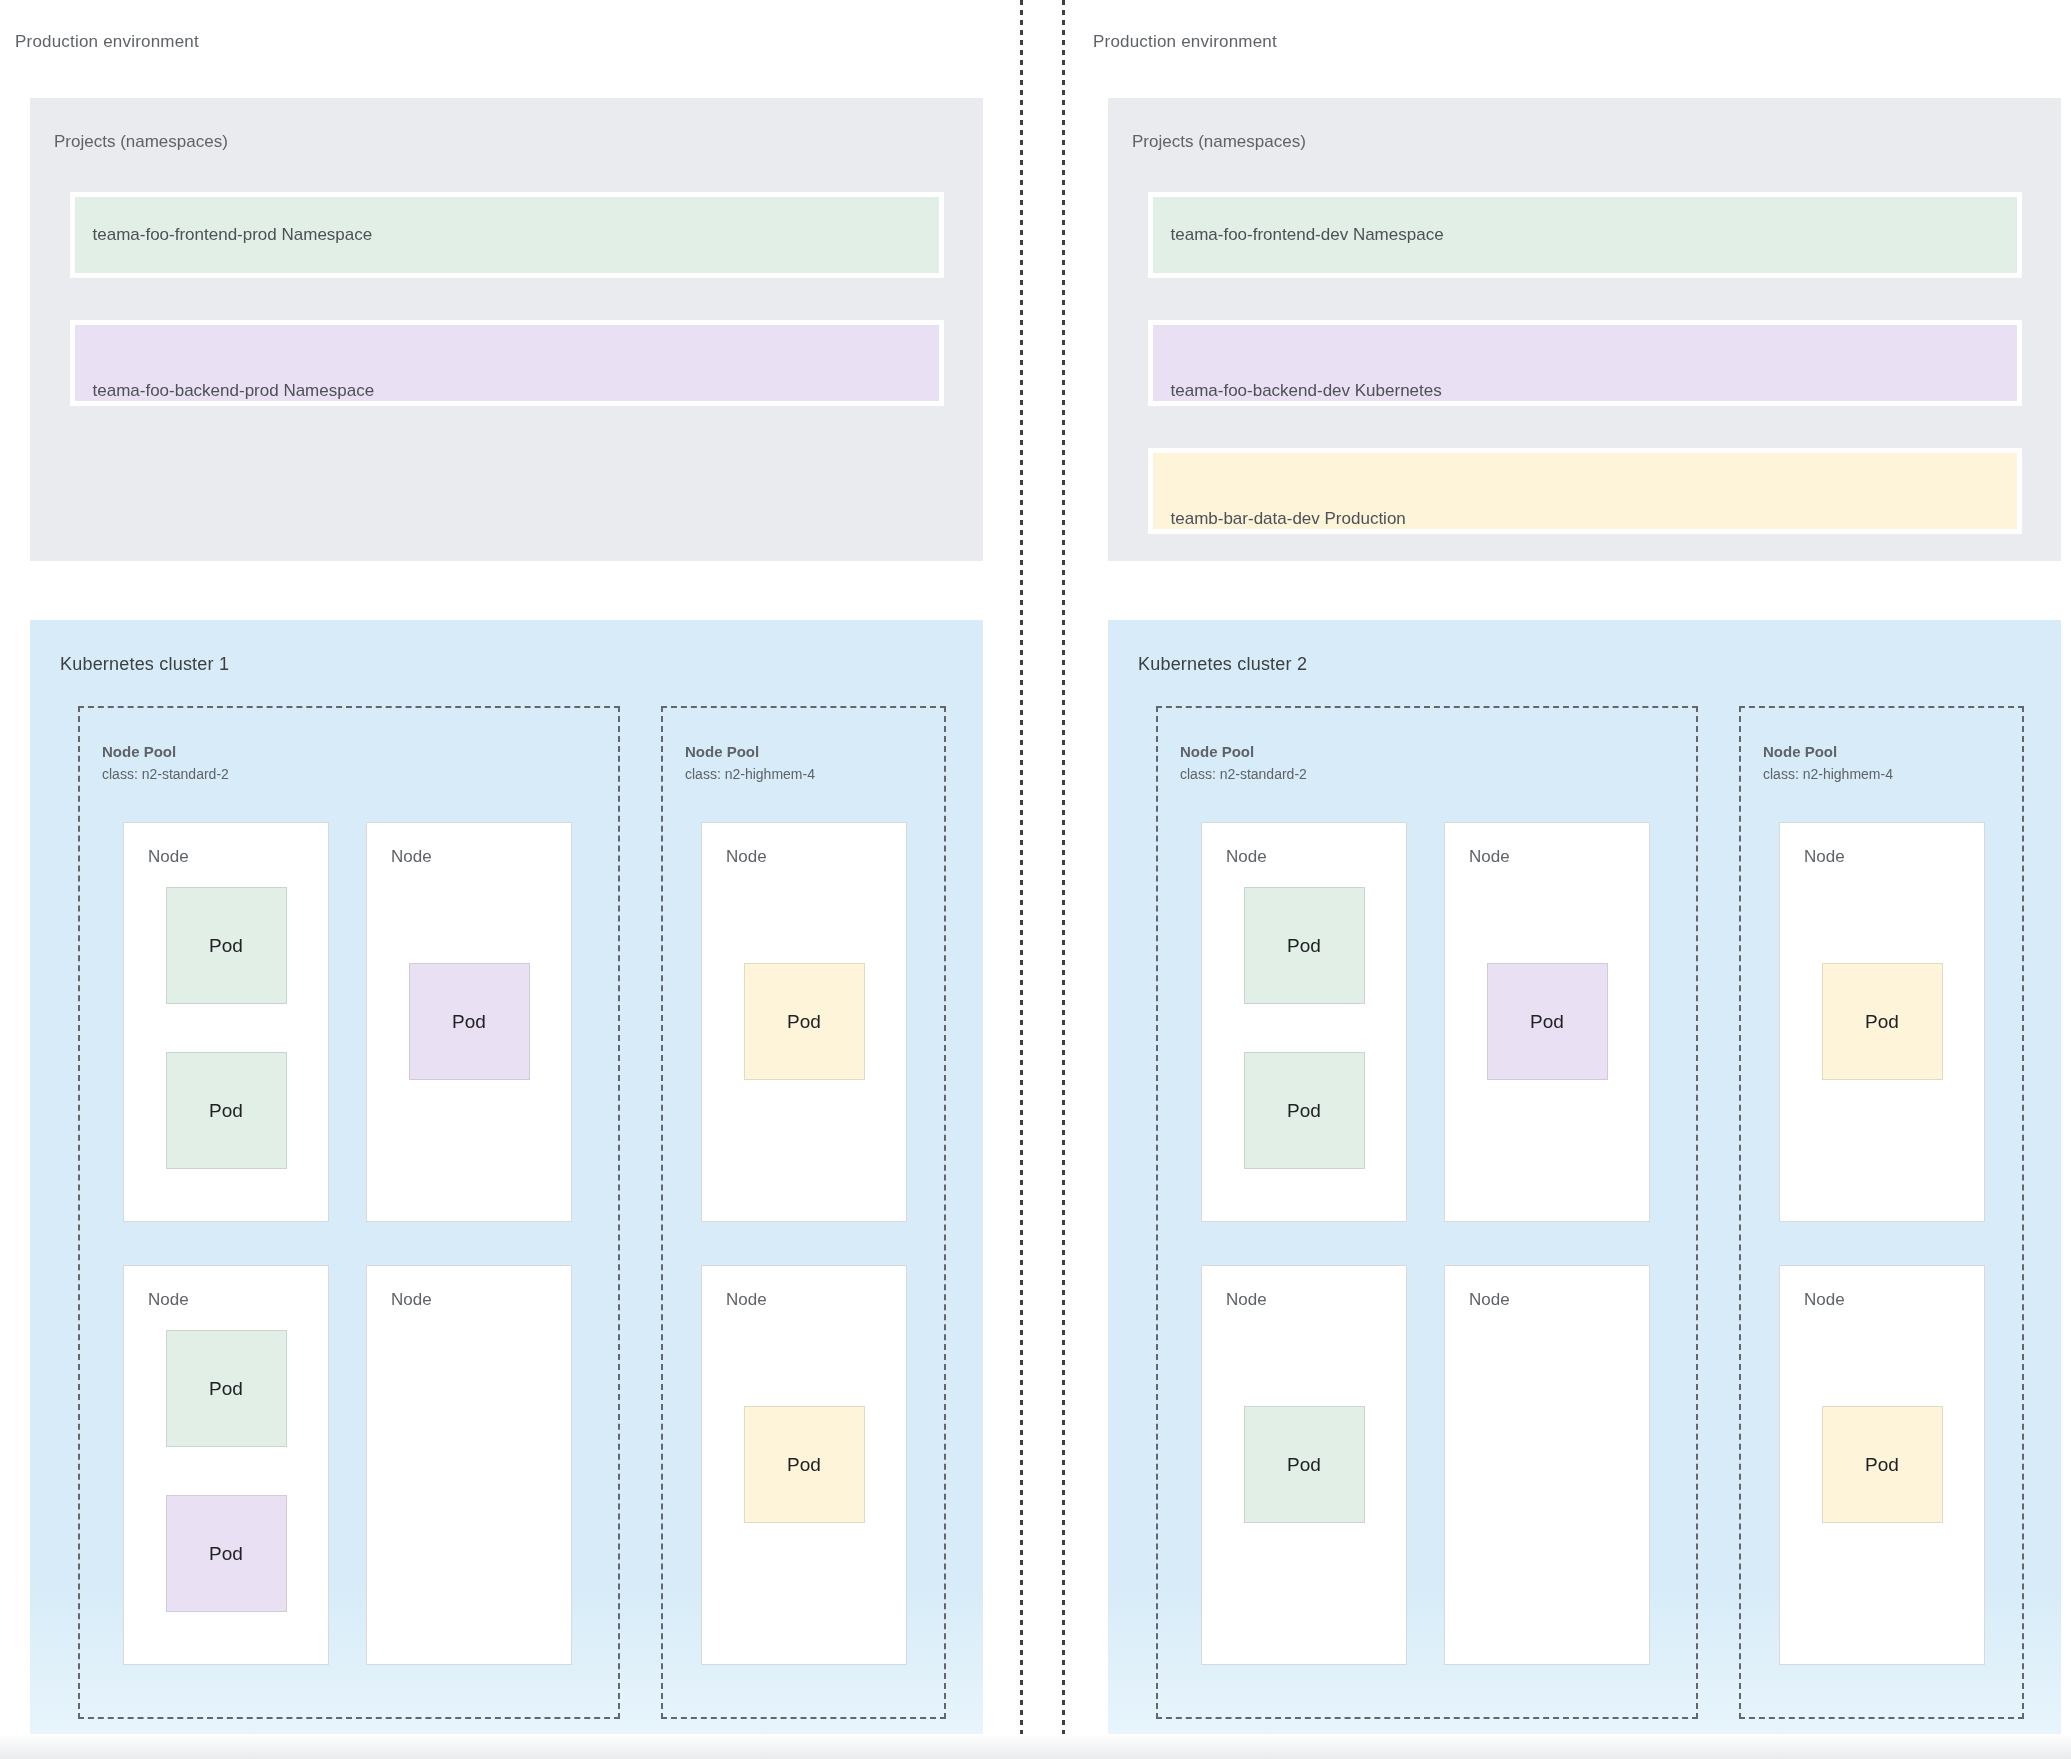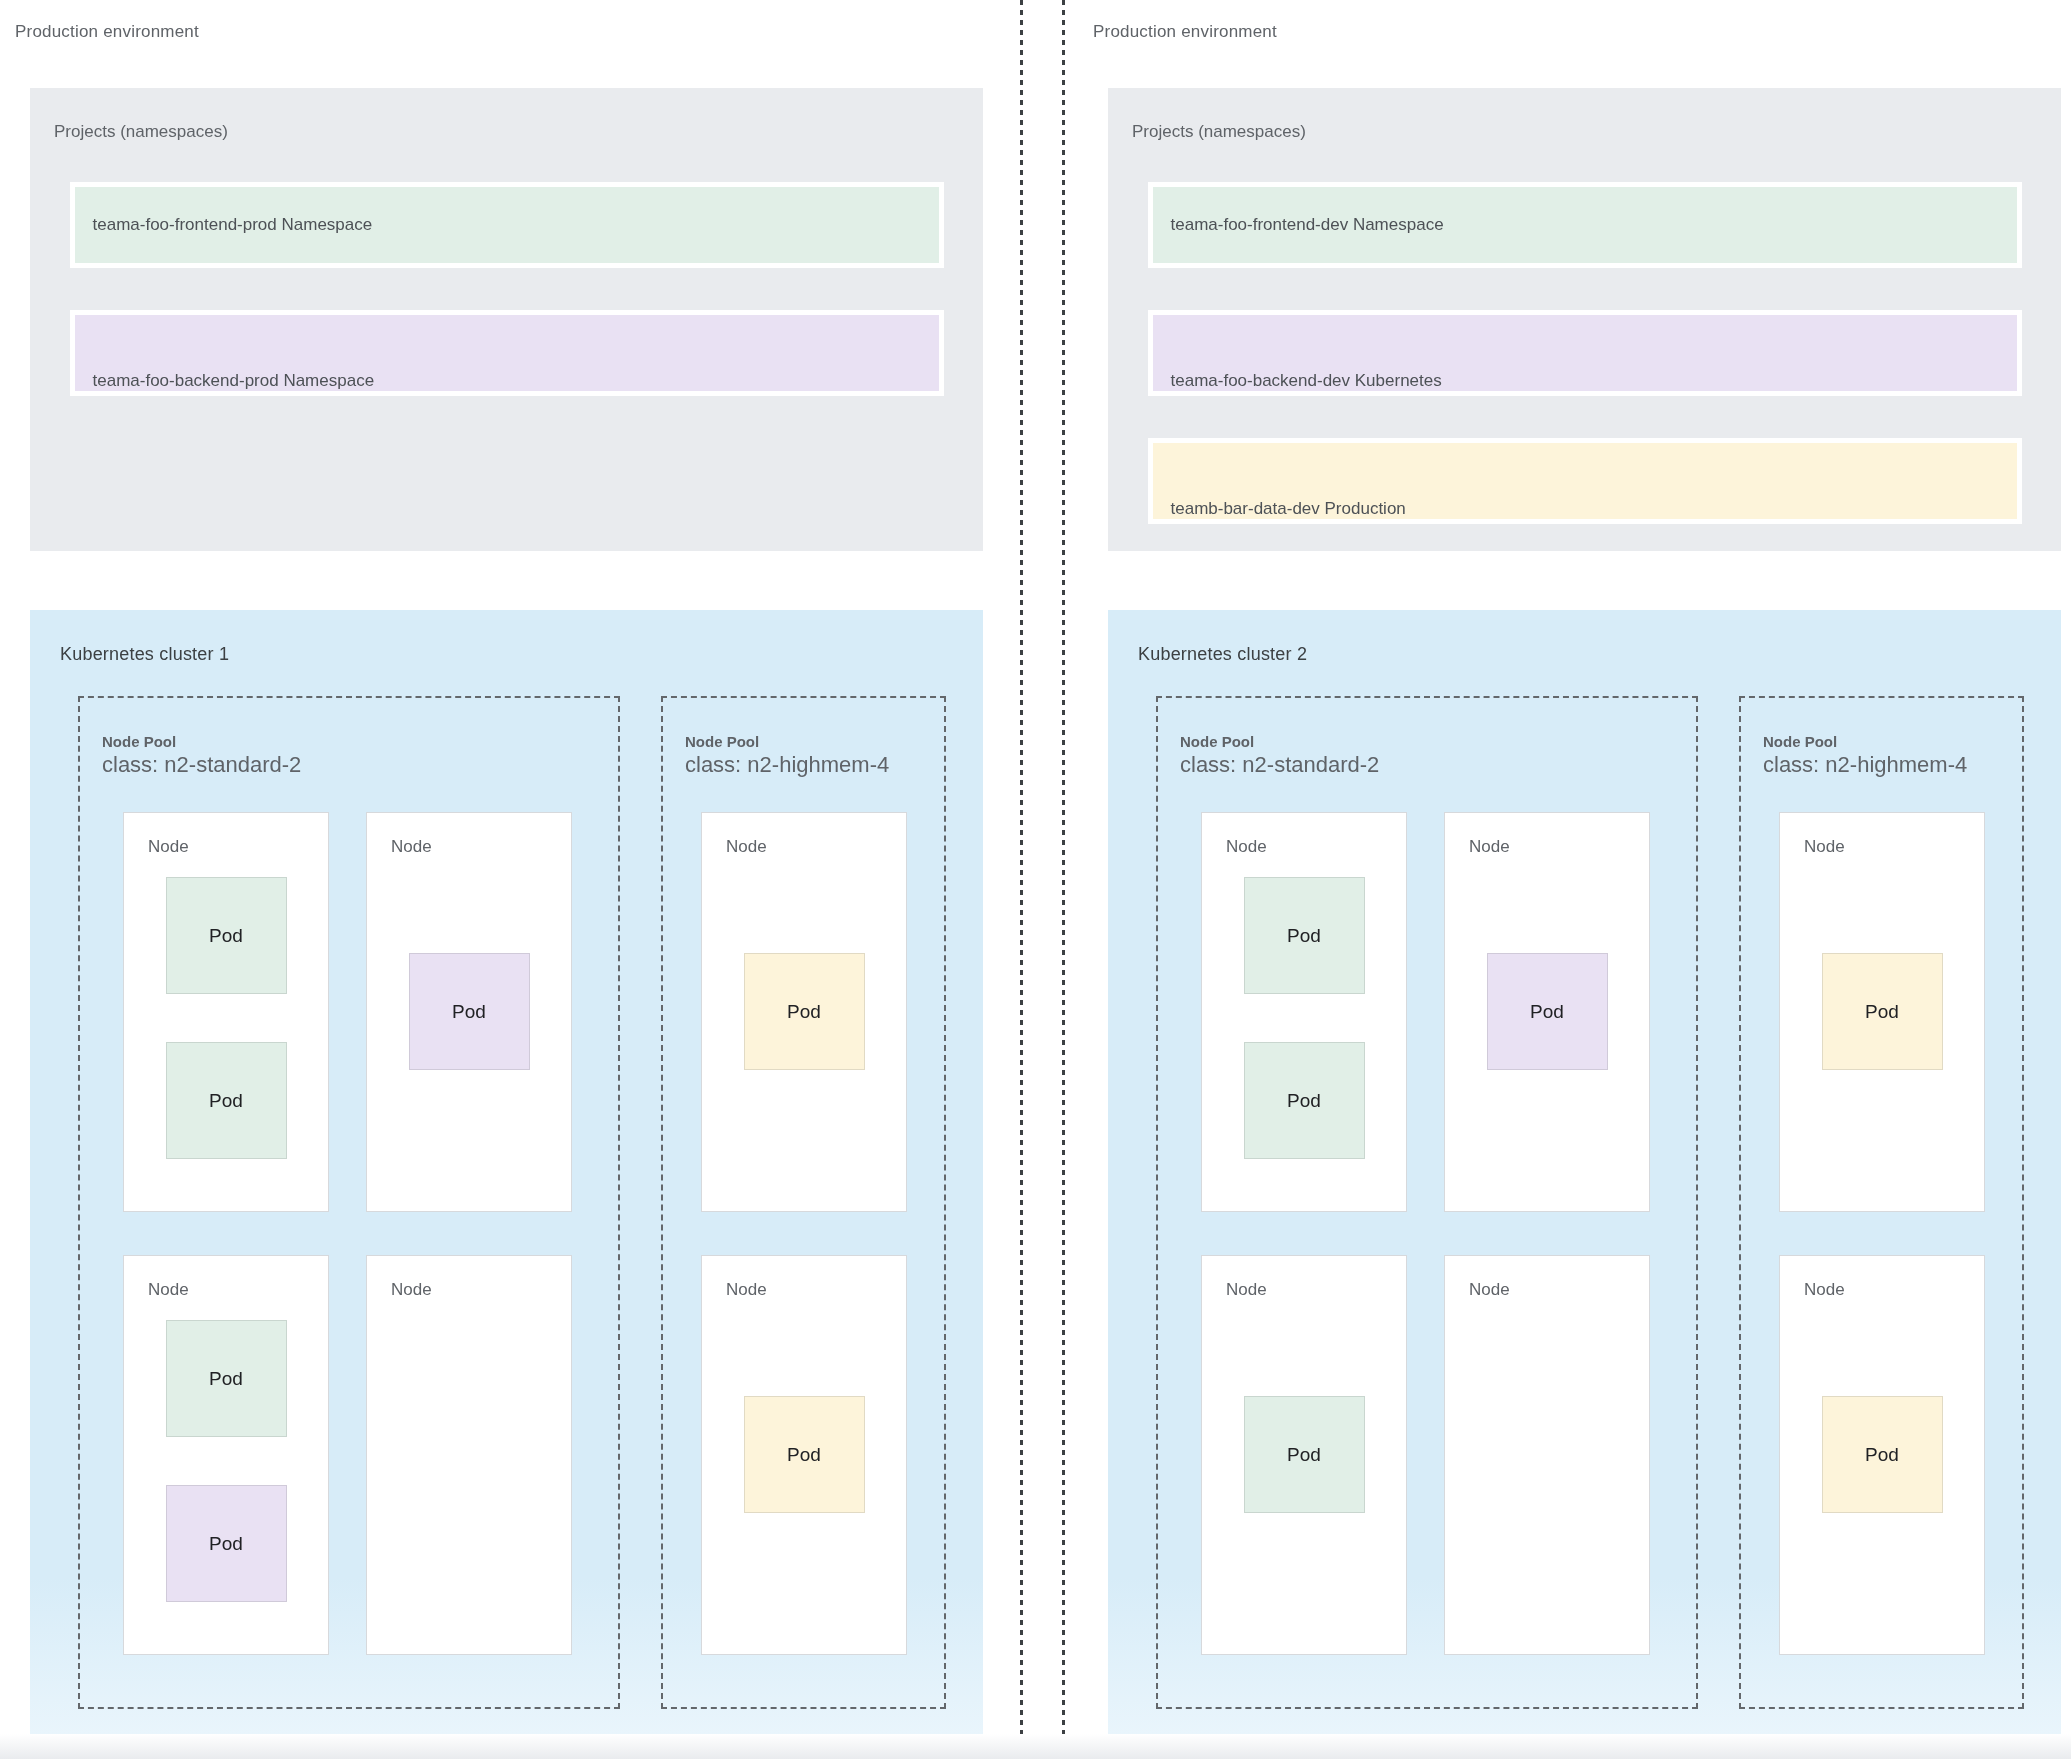--- a/index.html
+++ b/index.html
@@ -4,21 +4,21 @@
 <style>
   html,body{margin:0;padding:0;background:#ffffff;}
   #canvas{
     position:relative;
     width:2072px;height:1759px;
     background:#ffffff;
     font-family:"Liberation Sans", sans-serif;
     overflow:hidden;
   }
   
-  .column{position:absolute;top:0;width:1058px;}
+  .column{position:absolute;top:10px;width:1058px;}
   .column--left{left:0;}
   .column--right{left:1078px;}
   .env-title{
     margin:22px 0 0 15px;
     font-size:17px;color:#5f6368;letter-spacing:0.2px;
   }
   
   .projects-box{
     margin:46px 0 0 30px;width:953px;height:463px;
     background:#e9ebee;box-sizing:border-box;
@@ -53,21 +53,21 @@
     display:flex;
   }
   .pool{
     box-sizing:border-box;height:1013px;
     border:2px dashed #63676b;
   }
   .pool--standard{width:542px;}
   .pool--highmem{width:285px;margin-left:41px;}
   .pool-head{padding:32px 0 0 22px;line-height:23px;}
   .pool-name{font-size:15px;font-weight:bold;color:#5f6368;}
-  .pool-class{font-size:22px;color:#5f6368;}
+  .pool-class{font-size:14px;color:#5f6368;}
   .nodes{
     display:grid;margin-top:36px;
     row-gap:43px;
   }
   .pool--standard .nodes{
     grid-template-columns:206px 206px;column-gap:37px;margin-left:43px;
   }
   .pool--highmem .nodes{
     grid-template-columns:206px;margin-left:38px;
   }

